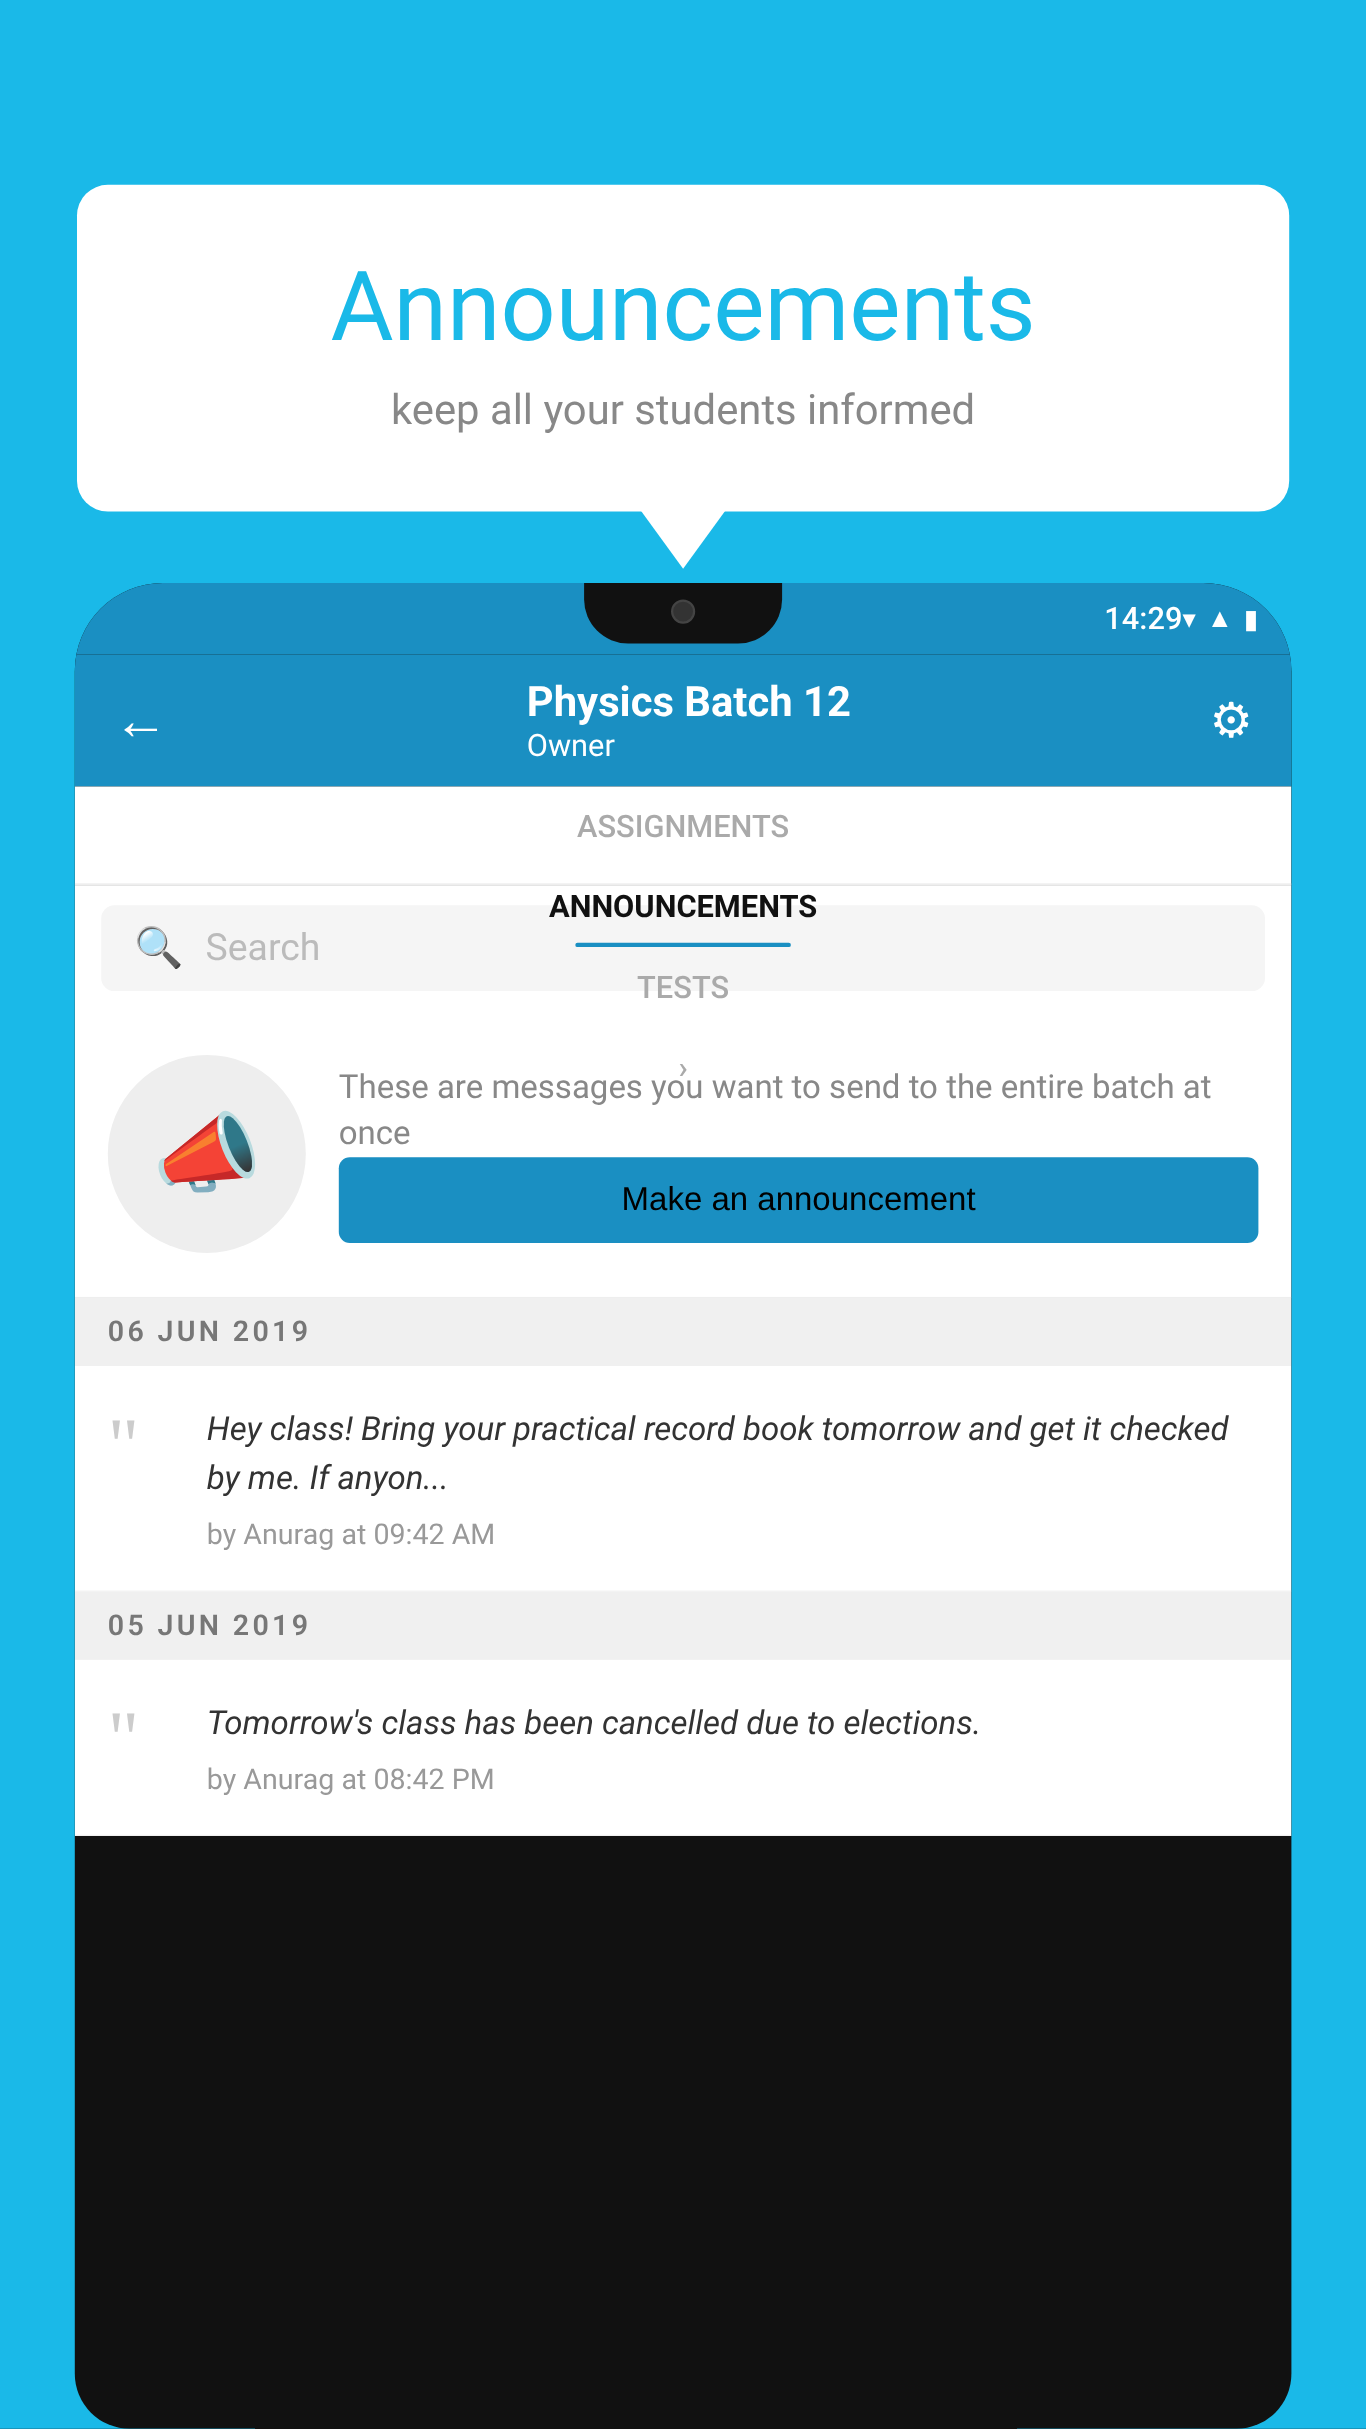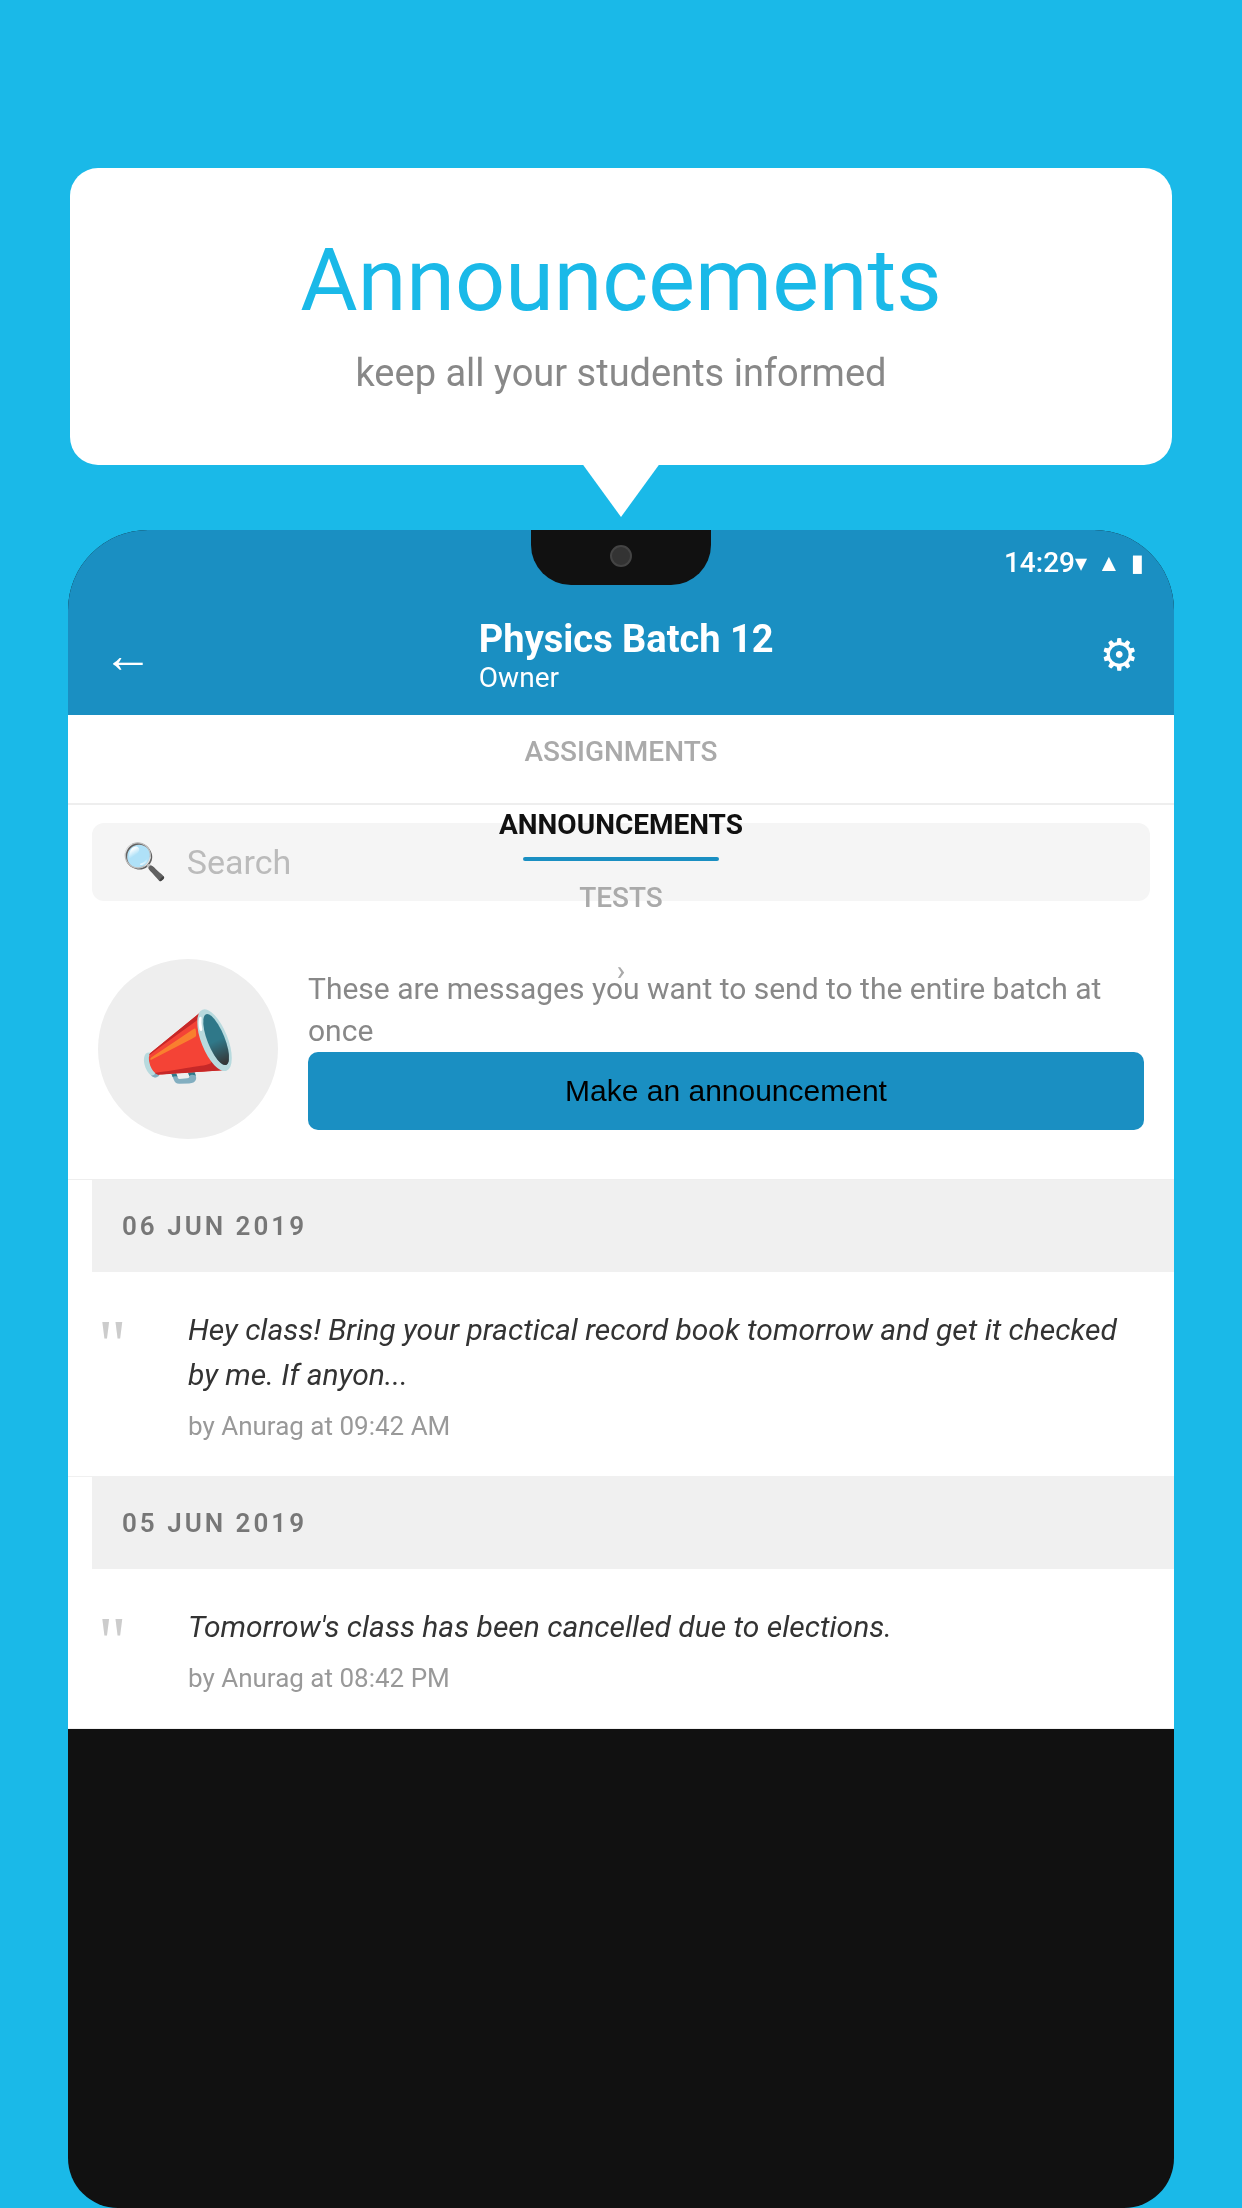--- a/index.html
+++ b/index.html
@@ -266,27 +266,26 @@
       padding: 22px 30px;
       font-size: 30px;
       font-weight: 500;
       cursor: pointer;
       text-align: center;
     }
 
     
     .date-divider {
       background: #f0f0f0;
-      padding: 31px 30px;
+      padding: 16px 30px;
       font-size: 26px;
       font-weight: 600;
       color: #777;
       letter-spacing: 3px;
       text-transform: uppercase;
-      margin-left: 24px;
     }
 
     
     .announcement-item {
       background: white;
       display: flex;
       align-items: flex-start;
       padding: 35px 30px;
       gap: 30px;
       border-bottom: 1px solid #f0f0f0;

